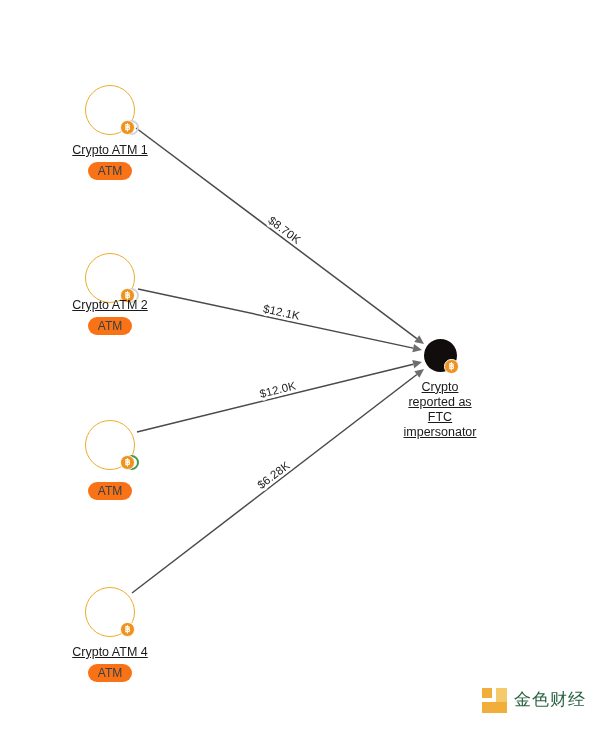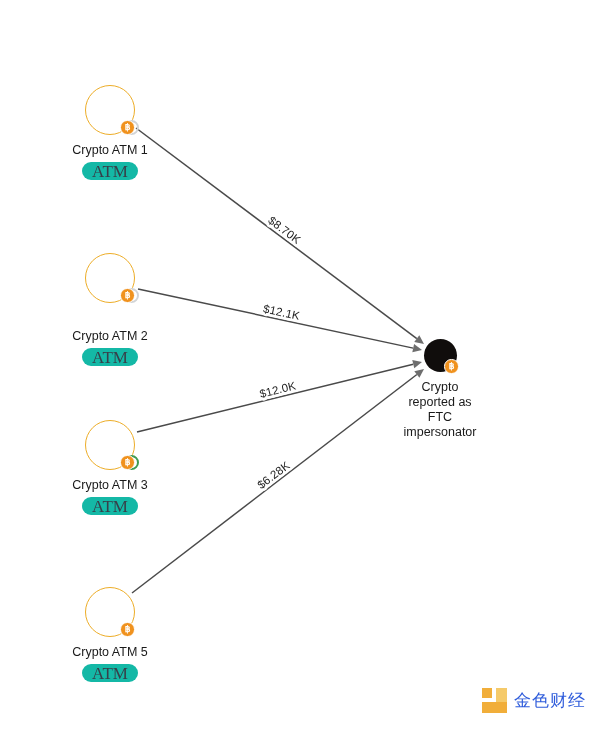--- a/index.html
+++ b/index.html
@@ -127,30 +127,31 @@
     text-align: center;
     transform: translateX(-50%);
     width: 180px;
   }
   .node-title {
     font-family: "Liberation Sans", sans-serif;
     font-size: 12.5px;
     color: #1a1a1a;
     line-height: 15px;
     white-space: pre-line;
+    text-decoration: underline;
   }
   .node-tag {
     display: inline-block;
     margin-top: 4px;
     padding: 2.5px 10px;
     border-radius: 9px;
-    background: #14b8a6;
+    background: #f97316;
     color: #36404a;
-    font-family: Liberation Serif, serif;
-    font-size: 17px;
+    font-family: Liberation Sans, sans-serif;
+    font-size: 12px;
     line-height: 13px;
   }
 
   
   #watermark {
     position: absolute;
     right: 14px;
     bottom: 16px;
     display: flex;
     align-items: center;
@@ -165,23 +166,23 @@
   .wm-mark i {
     position: absolute;
     display: block;
     background: #f0a82a;
   }
   .wm-mark i.b1 { left: 0;    top: 0;    width: 10px; height: 10px; }
   .wm-mark i.b2 { left: 14px; top: 0;    width: 11px; height: 16px;
                   background: #f5c65e; }
   .wm-mark i.b3 { left: 0;    top: 14px; width: 25px; height: 11px; }
   .wm-text {
-    font-family: Liberation Serif, serif;
+    font-family: Liberation Mono, monospace;
     font-size: 17px;
-    color: #1d4ed8;
+    color: #14532d;
     letter-spacing: 1px;
     line-height: 1;
   }
 </style>
 </head>
 <body>
 
 <div id="graph-canvas">
 
   <svg id="edges-svg" viewBox="0 0 600 729" preserveAspectRatio="none">
@@ -223,47 +224,46 @@
       </div>
       <div class="node" style="left: 110px; top: 278px;">
         <div class="node-ring"></div>
         <div class="badge-wrap" style="left: 17.6777px; top: 17.6777px;">
           <div class="crescent gray"></div>
           <div class="btc-badge">
             <span>฿</span>
           </div>
         </div>
       </div>
-      <div class="node-caption" style="left: 110px; top: 329px;">
+      <div class="node-caption" style="left: 110px; top: 298px;">
         <div class="node-title">Crypto ATM 2</div>
         <div><span class="node-tag">ATM</span></div>
       </div>
       <div class="node" style="left: 110px; top: 445px;">
         <div class="node-ring"></div>
         <div class="badge-wrap" style="left: 17.6777px; top: 17.6777px;">
           <div class="crescent green"></div>
           <div class="btc-badge">
             <span>฿</span>
           </div>
         </div>
       </div>
       <div class="node-caption" style="left: 110px; top: 478px;">
-        <div class="node-title">Crypto ATM 3</div>
         <div><span class="node-tag">ATM</span></div>
       </div>
       <div class="node" style="left: 110px; top: 612px;">
         <div class="node-ring"></div>
         <div class="badge-wrap" style="left: 17.6777px; top: 17.6777px;">
           <div class="btc-badge">
             <span>฿</span>
           </div>
         </div>
       </div>
       <div class="node-caption" style="left: 110px; top: 645px;">
-        <div class="node-title">Crypto ATM 5</div>
+        <div class="node-title">Crypto ATM 4</div>
         <div><span class="node-tag">ATM</span></div>
       </div>
       <div class="node" style="left: 440px; top: 355px;">
         <div class="node-ball"></div>
         <div class="badge-wrap" style="left: 11.6673px; top: 11.6673px;">
           <div class="btc-badge">
             <span>฿</span>
           </div>
         </div>
       </div>

